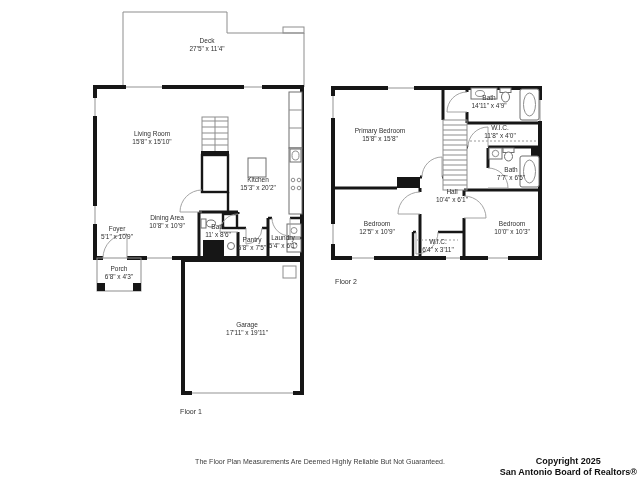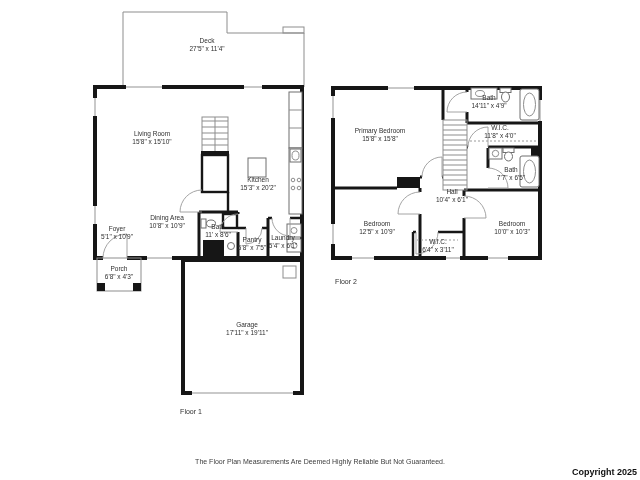--- a/index.html
+++ b/index.html
@@ -313,15 +313,16 @@
     <span class="rn">W.I.C.</span>
     <span class="rd">6'4" x 3'11"</span>
   </div>
 
   <div class="floor-tag" style="left:191px;top:411px">Floor 1</div>
   <div class="floor-tag" style="left:346px;top:281px">Floor 2</div>
 
   <div class="disclaimer">The Floor Plan Measurements Are Deemed Highly Reliable But Not Guaranteed.</div>
   <div class="copyright">
     <div>Copyright 2025</div>
+    <div>San Antonio Board of Realtors®</div>
   </div>
 
 </div>
 
 </body></html>

